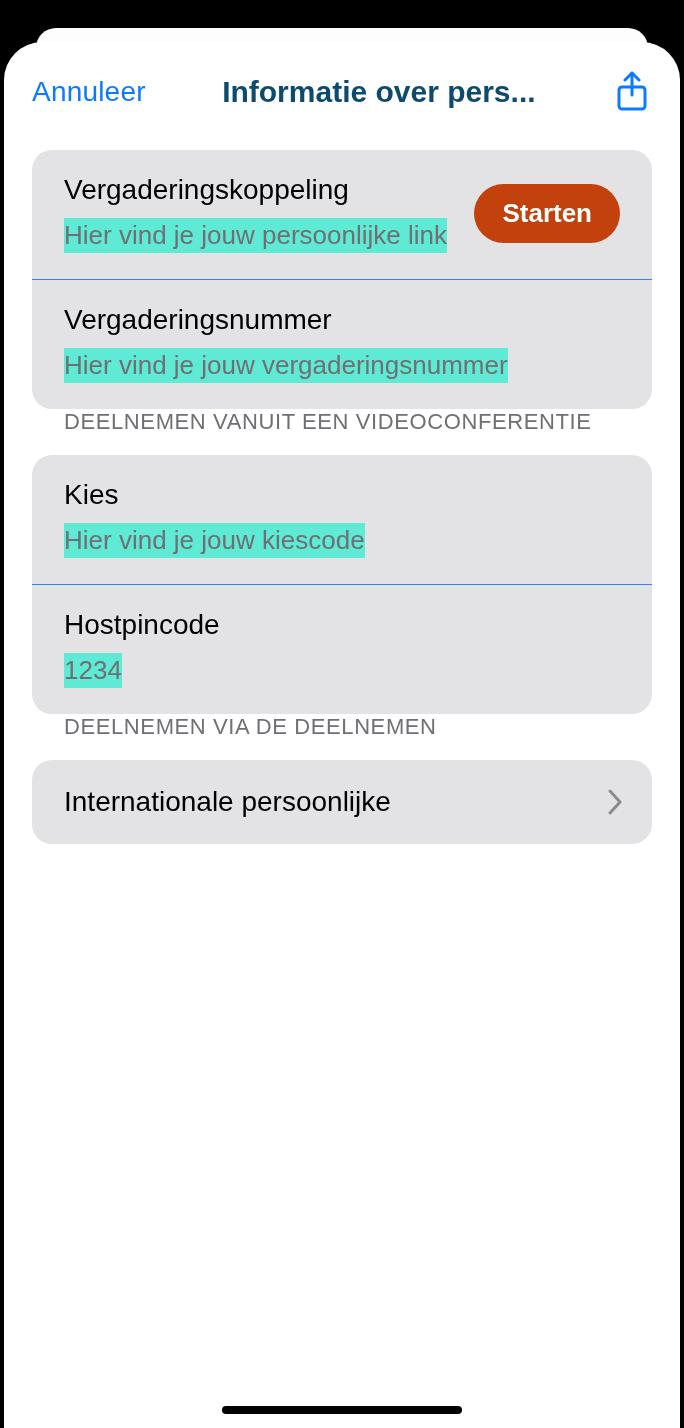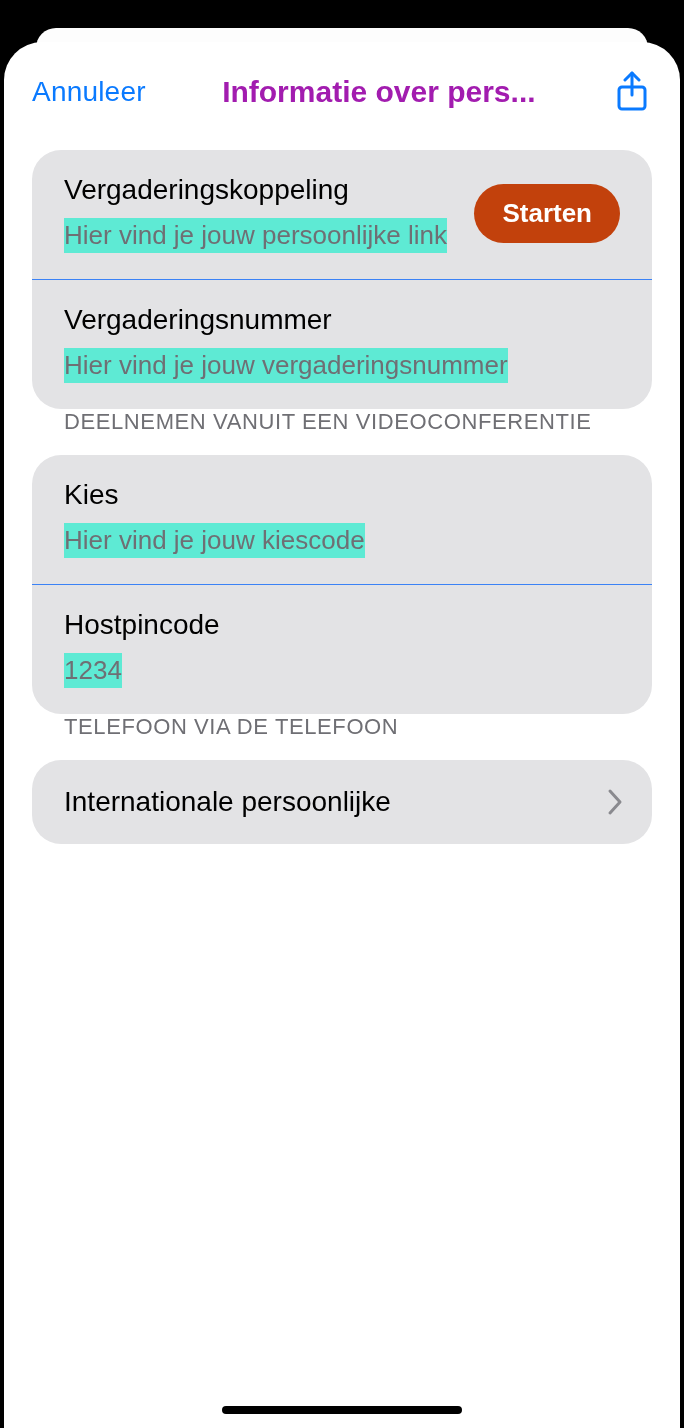--- a/index.html
+++ b/index.html
@@ -4,30 +4,30 @@
   <style>
     * { box-sizing:border-box; margin:0; padding:0; }
     body { width:684px; height:1428px; background:#000; font-family:-apple-system,"SF Pro Text","Helvetica Neue",Arial,sans-serif; position:relative; overflow:hidden; }
 
     .card-back { position:absolute; top:28px; left:36px; right:36px; height:60px; background:#fdfdfd; border-radius:20px 20px 0 0; }
 
     .sheet { position:absolute; top:42px; left:4px; right:4px; bottom:0; background:#fff; border-radius:38px 38px 0 0; overflow:hidden; display:flex; flex-direction:column; }
 
     .nav { display:flex; align-items:center; padding:28px 28px 22px 28px; }
     .nav-cancel { color:#0a7aff; font-size:28px; letter-spacing:.2px; }
-    .nav-title  { flex:1; text-align:center; font-size:30px; font-weight:700; color:#a21caf; white-space:nowrap; overflow:hidden; padding:0 8px; }
+    .nav-title  { flex:1; text-align:center; font-size:30px; font-weight:700; color:#0c4a6e; white-space:nowrap; overflow:hidden; padding:0 8px; }
     .nav-share  { width:40px; height:44px; color:#0a7aff; display:flex; align-items:center; justify-content:center; }
 
     .content { padding:0 28px; }
 
     .group  { }
     .group:first-child { margin-top:14px; }
     .ghead  { font-size:22px; color:#6f6f74; letter-spacing:.6px; padding:0 32px 20px 32px; }
 
-    .card   { background:#e3e3e5; border-radius:29px; overflow:hidden; }
+    .card   { background:#e3e3e5; border-radius:20px; overflow:hidden; }
     .row    { padding:24px 32px 26px 32px; position:relative; }
     .row + .row { border-top:1px solid #3b82f6; }
     .rt     { display:flex; align-items:center; justify-content:space-between; }
     .title  { font-size:28px; color:#000; }
     .sub    { font-size:26px; color:#6f6f74; margin-top:12px; background:#5eead4; display:inline-block; padding:2px 0; }
     .pill   { background:#c2410c; color:#fff; font-size:26px; font-weight:700; padding:14px 28px; border-radius:32px; align-self:center; margin-left:16px; }
 
     .navrow { display:flex; align-items:center; justify-content:space-between; padding:26px 28px 26px 32px; }
     .chev   { color:#8a8a8f; }
 
@@ -86,21 +86,21 @@
 
         <div class="row">
           <div class="title">Hostpincode</div>
           <div class="sub">1234</div>
         </div>
 
       </div>
     </div>
 
     <div class="group">
-      <div class="ghead">TELEFOON VIA DE TELEFOON</div>
+      <div class="ghead">DEELNEMEN VIA DE DEELNEMEN</div>
       <div class="card">
 
         <div class="navrow">
           <div class="title">Internationale persoonlijke</div>
           <svg class="chev" width="18" height="30" viewBox="0 0 18 30" fill="none" stroke="currentColor" stroke-width="3" stroke-linecap="round" stroke-linejoin="round">
             <path d="M4 4 L14 15 L4 26"></path>
           </svg>
         </div>
 
       </div>

